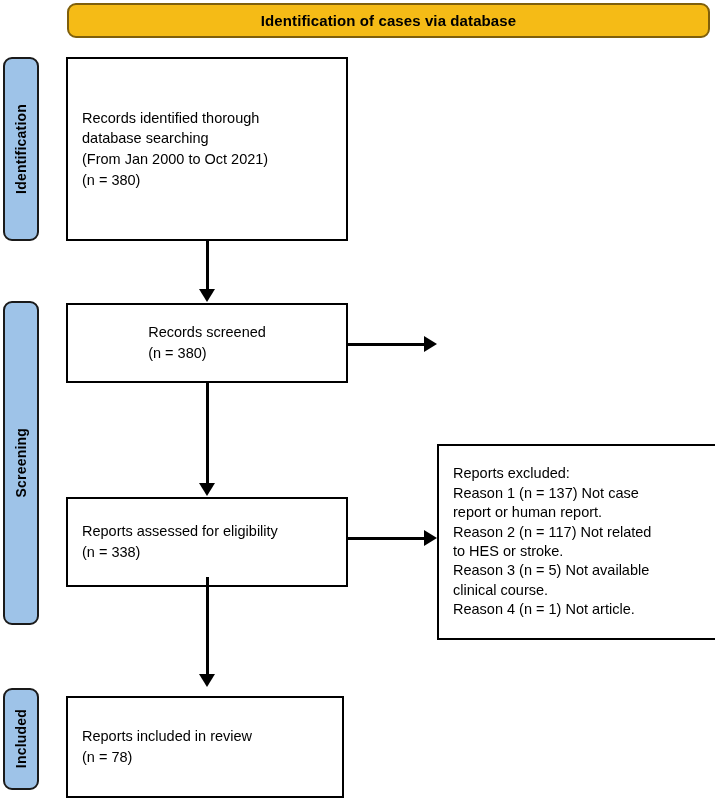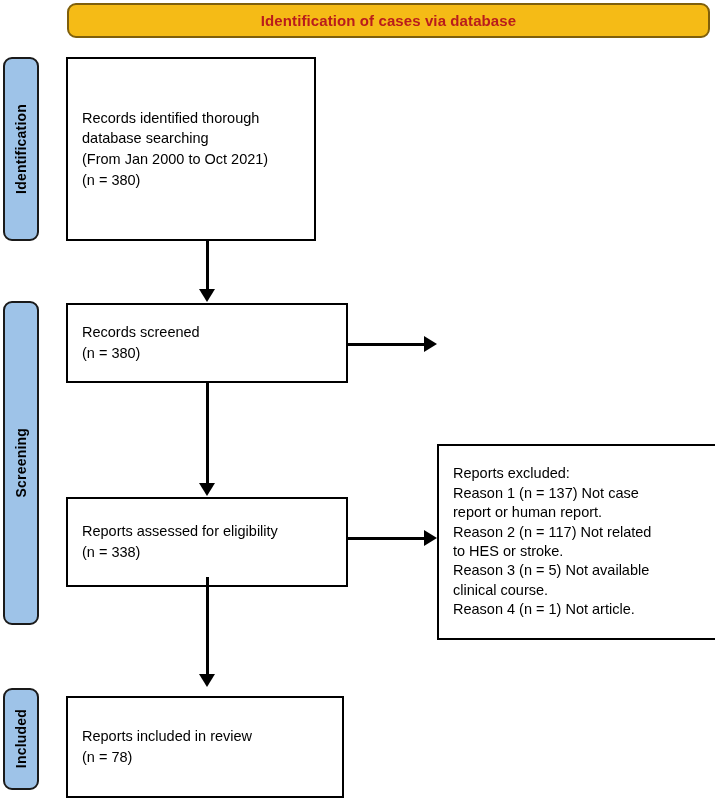--- a/index.html
+++ b/index.html
@@ -31,21 +31,21 @@
     background: #F5BB16;
     border: 2px solid #7F5F0B;
     border-radius: 9px;
     display: flex;
     align-items: center;
     justify-content: center;
   }
   .banner-text {
     font-size: 15px;
     font-weight: bold;
-    color: #b91c1c;
+    color: #000000;
     letter-spacing: 0.1px;
     text-align: center;
   }
 
   
   .pill {
     position: absolute;
     left: 3px;
     width: 36px;
     box-sizing: border-box;
@@ -80,22 +80,22 @@
   }
   .box-text {
     padding: 0 14px;
     font-size: 14.5px;
     line-height: 1.42;
     color: #000000;
     white-space: pre-line;
   }
   .box-text.tight { line-height: 1.34; }
 
-  #box-identified { left: 66px;  top: 57px;  width: 250px; height: 184px; }
-  #box-screened   { left: 66px;  top: 303px; width: 282px; height: 80px;  }
+  #box-identified { left: 66px;  top: 57px;  width: 282px; height: 184px; }
+  #box-screened   { left: 66px;  top: 303px; width: 282px; height: 80px; justify-content: center;  }
   #box-excluded1  { left: 437px; top: 303px; width: 275px; height: 80px;  }
   #box-eligible   { left: 66px;  top: 497px; width: 282px; height: 90px;  }
   #box-excluded2  { left: 437px; top: 444px; width: 308px; height: 196px; }
   #box-included   { left: 66px;  top: 688px; width: 278px; height: 102px; margin-top: 8px; }
 
   
   .v-line {
     position: absolute;
     width: 3px;
     background: #000000;

